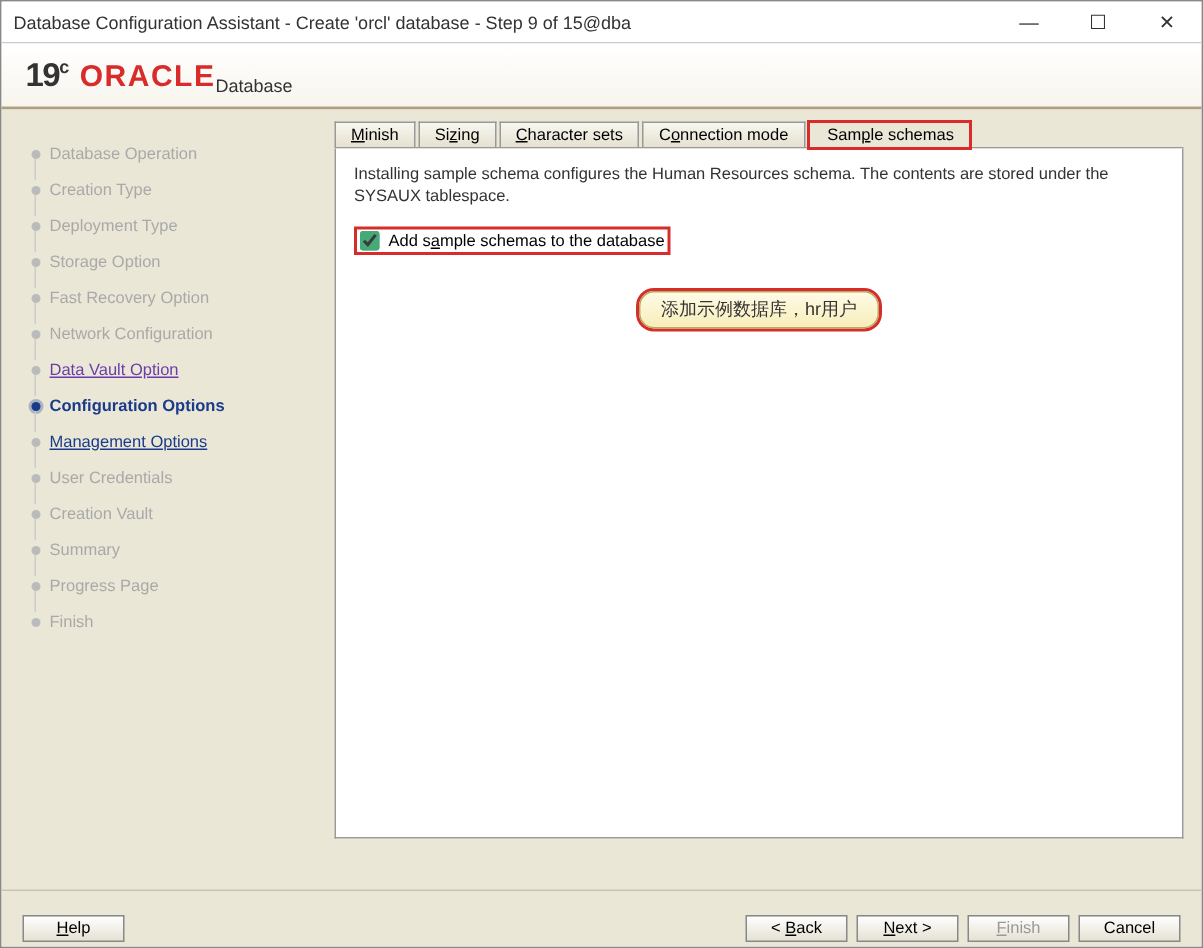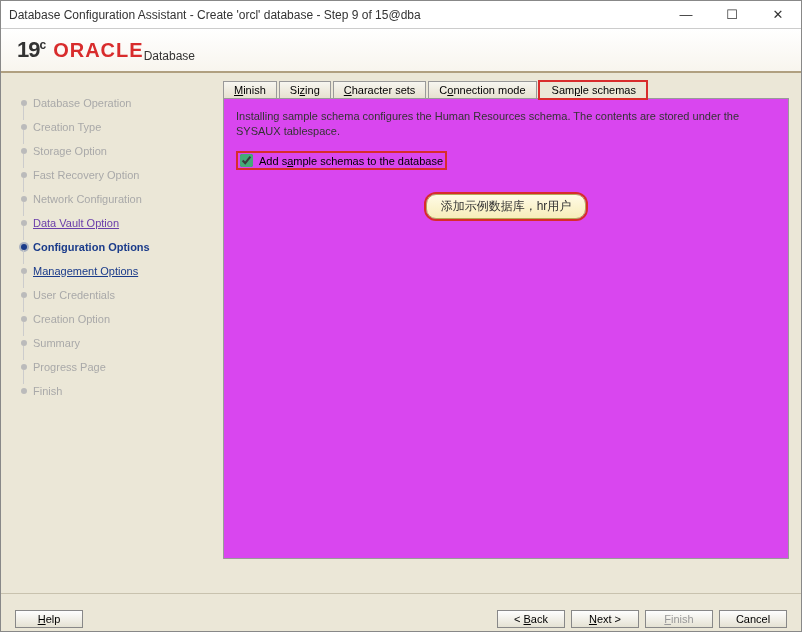--- a/index.html
+++ b/index.html
@@ -107,21 +107,21 @@
     margin-bottom:-1px;
     padding-left:12px;
   }
   .tab.highlighted {
     outline: 2px solid #d82c2c;
     outline-offset: -1px;
   }
   .panel {
     border:1px solid #999;
     border-top:none;
-    background:#d946ef;
+    background:#ffffff;
     padding: 10px 12px;
     min-height: 460px;
   }
   .desc { font-size:11px; color:#333; line-height:15px; margin-bottom:12px; }
   .checkbox-row {
     display:flex;
     align-items:center;
     gap:6px;
     padding:1px 2px;
     border: 2px solid #d82c2c;
@@ -185,28 +185,29 @@
       <span class="logo-database">Database</span>
     </span>
   </div>
 </div>
 
 <div class="content">
   <div class="sidebar">
     <ul class="step-list" id="step-list">
         <li class="step-item disabled">Database Operation</li>
         <li class="step-item disabled">Creation Type</li>
+        <li class="step-item disabled">Deployment Type</li>
         <li class="step-item disabled">Storage Option</li>
         <li class="step-item disabled">Fast Recovery Option</li>
         <li class="step-item disabled">Network Configuration</li>
         <li class="step-item link"><a href="#">Data Vault Option</a></li>
         <li class="step-item current">Configuration Options</li>
         <li class="step-item mgmt"><a href="#">Management Options</a></li>
         <li class="step-item disabled">User Credentials</li>
-        <li class="step-item disabled">Creation Option</li>
+        <li class="step-item disabled">Creation Vault</li>
         <li class="step-item disabled">Summary</li>
         <li class="step-item disabled">Progress Page</li>
         <li class="step-item disabled">Finish</li>
       </ul>
   </div>
   <div class="main">
     <div class="tabs" id="tabs">
         <div class="tab"><span></span><span class="underline">M</span><span>inish</span></div>
         <div class="tab"><span>Si</span><span class="underline">z</span><span>ing</span></div>
         <div class="tab"><span></span><span class="underline">C</span><span>haracter sets</span></div>

